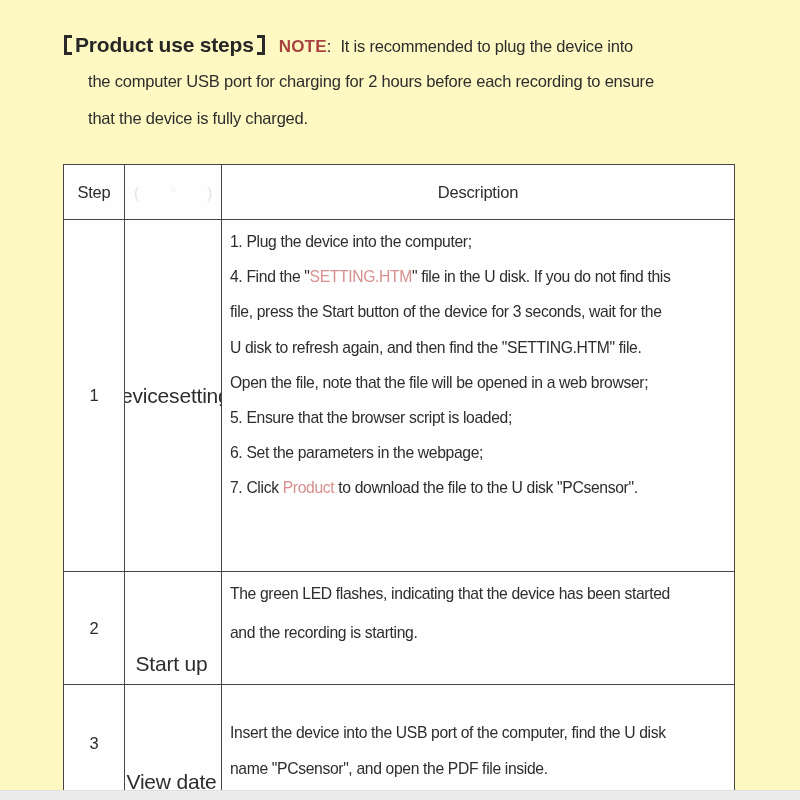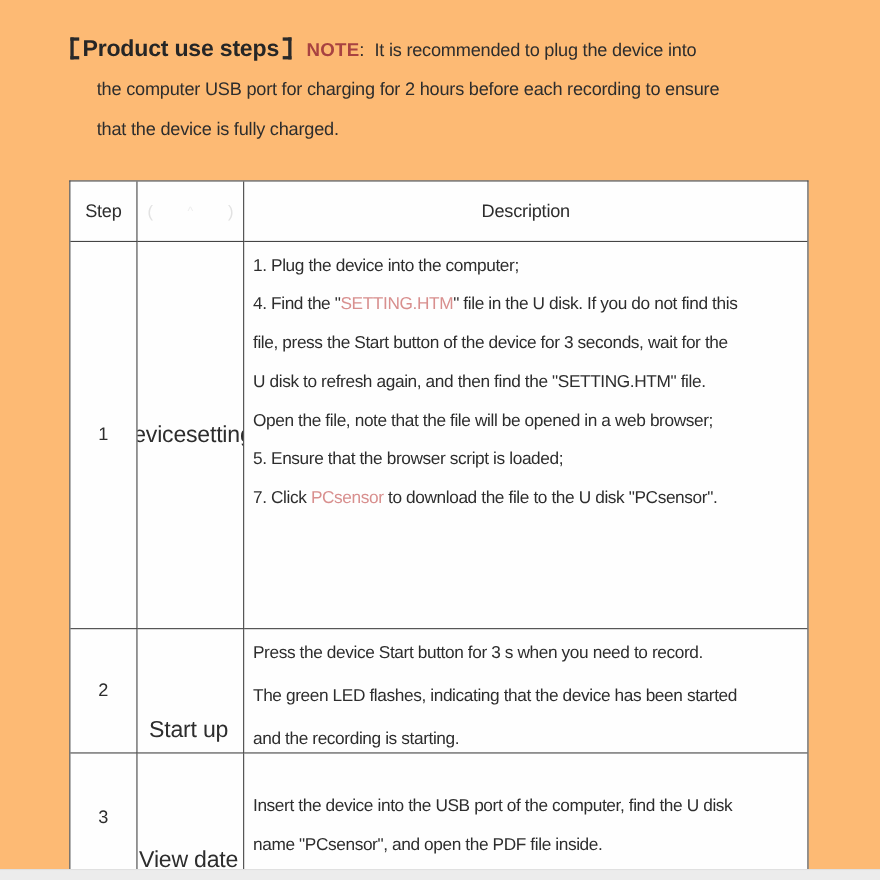--- a/index.html
+++ b/index.html
@@ -3,21 +3,21 @@
 <meta charset="utf-8">
 <style>
   html,body{margin:0;padding:0;}
   body{
     width:800px;height:800px;position:relative;overflow:hidden;
     background:#fcfcfc;
     font-family:"Liberation Sans","DejaVu Sans",sans-serif;
     color:#2d2d2d;
     -webkit-font-smoothing:antialiased;
   }
-  .page{position:absolute;inset:0;background:#fdba74;}
+  .page{position:absolute;inset:0;background:#fef9c3;}
   .page-edge-bottom{
     position:absolute;left:0;bottom:0;width:800px;height:9px;
     background:#ececec;border-top:1px solid #e0e0e0;
   }
 
   
   .intro{position:absolute;left:64px;top:26px;width:690px;}
   .intro-line1{height:37px;line-height:37px;white-space:nowrap;}
   .title{font-size:21px;font-weight:700;color:#262626;letter-spacing:-0.2px;}
   .lb{display:inline-block;width:8px;height:20px;border:3px solid #2a2a2a;vertical-align:-3px;box-sizing:border-box;}
@@ -91,29 +91,29 @@
       <div class="label-line">Device</div>
       <div class="label-line">settings</div>
     </div>
     <div class="cell last-col desc-cell desc-r1 row1-h">
       <div class="desc-line"><span>1. Plug the device into the computer;</span></div>
       <div class="desc-line"><span>4. Find the "</span><span class="hl">SETTING.HTM</span><span>" file in the U disk. If you do not find this</span></div>
       <div class="desc-line"><span>file, press the Start button of the device for 3 seconds, wait for the</span></div>
       <div class="desc-line"><span>U disk to refresh again, and then find the "SETTING.HTM" file.</span></div>
       <div class="desc-line"><span>Open the file, note that the file will be opened in a web browser;</span></div>
       <div class="desc-line"><span>5. Ensure that the browser script is loaded;</span></div>
-      <div class="desc-line"><span>7. Click </span><span class="hl">PCsensor</span><span> to download the file to the U disk "PCsensor".</span></div>
+      <div class="desc-line"><span>6. Set the parameters in the webpage;</span></div>
+      <div class="desc-line"><span>7. Click </span><span class="hl">Product</span><span> to download the file to the U disk "PCsensor".</span></div>
     </div>
 
     <div class="cell step-cell row2-h">2</div>
     <div class="cell label-cell label-right row2-h">
       <div class="label-line">Start up</div>
     </div>
     <div class="cell last-col desc-cell desc-r2 row2-h">
-      <div class="desc-line"><span>Press the device Start button for 3 s when you need to record.</span></div>
       <div class="desc-line"><span>The green LED flashes, indicating that the device has been started</span></div>
       <div class="desc-line"><span>and the recording is starting.</span></div>
     </div>
 
     <div class="cell step-cell row3-h last-row">3</div>
     <div class="cell label-cell label-right row3-h last-row">
       <div class="label-line">View date</div>
     </div>
     <div class="cell last-col desc-cell desc-r3 row3-h last-row">
       <div class="desc-line"><span>Insert the device into the USB port of the computer, find the U disk</span></div>

